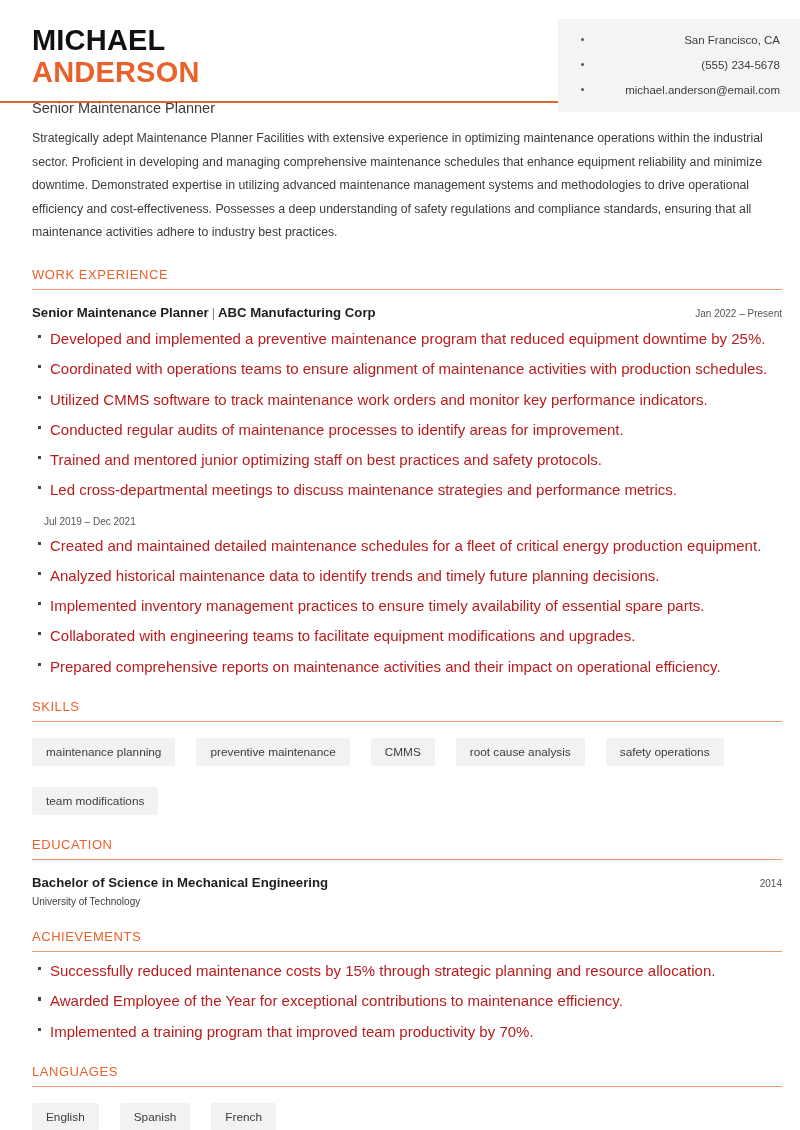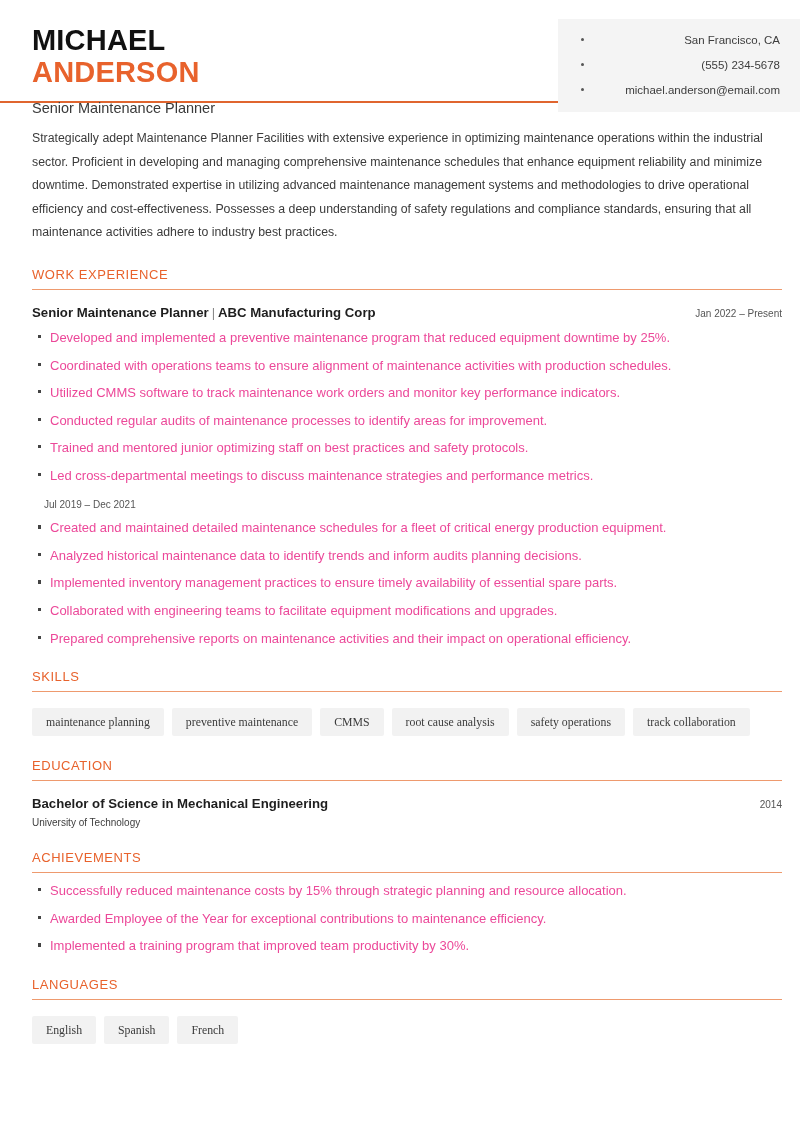--- a/index.html
+++ b/index.html
@@ -146,43 +146,42 @@
     padding-left: 12px;
   }
 
   ul.bullets {
     list-style: none;
     margin: 9px 0 0 0;
     padding: 0;
   }
   ul.bullets li {
     position: relative;
-    font-size: 13px;
-    color: #ec4899;
+    font-size: 15px;
+    color: #b91c1c;
     padding-left: 18px;
     margin-bottom: 10px;
     line-height: 1.35;
   }
   ul.bullets li:last-child { margin-bottom: 0; }
   ul.bullets li::before {
     content: "";
     position: absolute;
     left: 6px;
     top: 6px;
     width: 3.2px;
     height: 3.2px;
     background: #444444;
   }
 
   .tags {
     display: flex;
     flex-wrap: wrap;
-    gap: 8px;
+    gap: 21px;
     margin-top: 16px;
-    font-family: Liberation Serif, serif;
   }
   .tag {
     background: #F2F2F2;
     color: #3b3b3b;
     font-size: 11.8px;
     padding: 7px 14px;
     border-radius: 2px;
     white-space: nowrap;
     line-height: 1.2;
   }
@@ -240,57 +239,57 @@
           <li>Led cross-departmental meetings to discuss maintenance strategies and performance metrics.</li>
         </ul>
       </div>
 
       <div class="entry">
         <div class="entry-head">
           <div class="entry-date">Jul 2019 – Dec 2021</div>
         </div>
         <ul class="bullets">
           <li>Created and maintained detailed maintenance schedules for a fleet of critical energy production equipment.</li>
-          <li>Analyzed historical maintenance data to identify trends and inform audits planning decisions.</li>
+          <li>Analyzed historical maintenance data to identify trends and timely future planning decisions.</li>
           <li>Implemented inventory management practices to ensure timely availability of essential spare parts.</li>
           <li>Collaborated with engineering teams to facilitate equipment modifications and upgrades.</li>
           <li>Prepared comprehensive reports on maintenance activities and their impact on operational efficiency.</li>
         </ul>
       </div>
     </div>
 
     <div class="section">
       <div class="section-title">SKILLS</div>
       <div class="tags">
         <span class="tag">maintenance planning</span>
         <span class="tag">preventive maintenance</span>
         <span class="tag">CMMS</span>
         <span class="tag">root cause analysis</span>
         <span class="tag">safety operations</span>
-        <span class="tag">track collaboration</span>
+        <span class="tag">team modifications</span>
       </div>
     </div>
 
     <div class="section">
       <div class="section-title">EDUCATION</div>
       <div class="entry">
         <div class="entry-head">
           <div class="entry-title">Bachelor of Science in Mechanical Engineering</div>
           <div class="entry-date">2014</div>
         </div>
         <div class="edu-school">University of Technology</div>
       </div>
     </div>
 
     <div class="section">
       <div class="section-title">ACHIEVEMENTS</div>
       <ul class="bullets ach-list">
         <li>Successfully reduced maintenance costs by 15% through strategic planning and resource allocation.</li>
         <li>Awarded Employee of the Year for exceptional contributions to maintenance efficiency.</li>
-        <li>Implemented a training program that improved team productivity by 30%.</li>
+        <li>Implemented a training program that improved team productivity by 70%.</li>
       </ul>
     </div>
 
     <div class="section">
       <div class="section-title">LANGUAGES</div>
       <div class="tags">
         <span class="tag">English</span>
         <span class="tag">Spanish</span>
         <span class="tag">French</span>
       </div>

